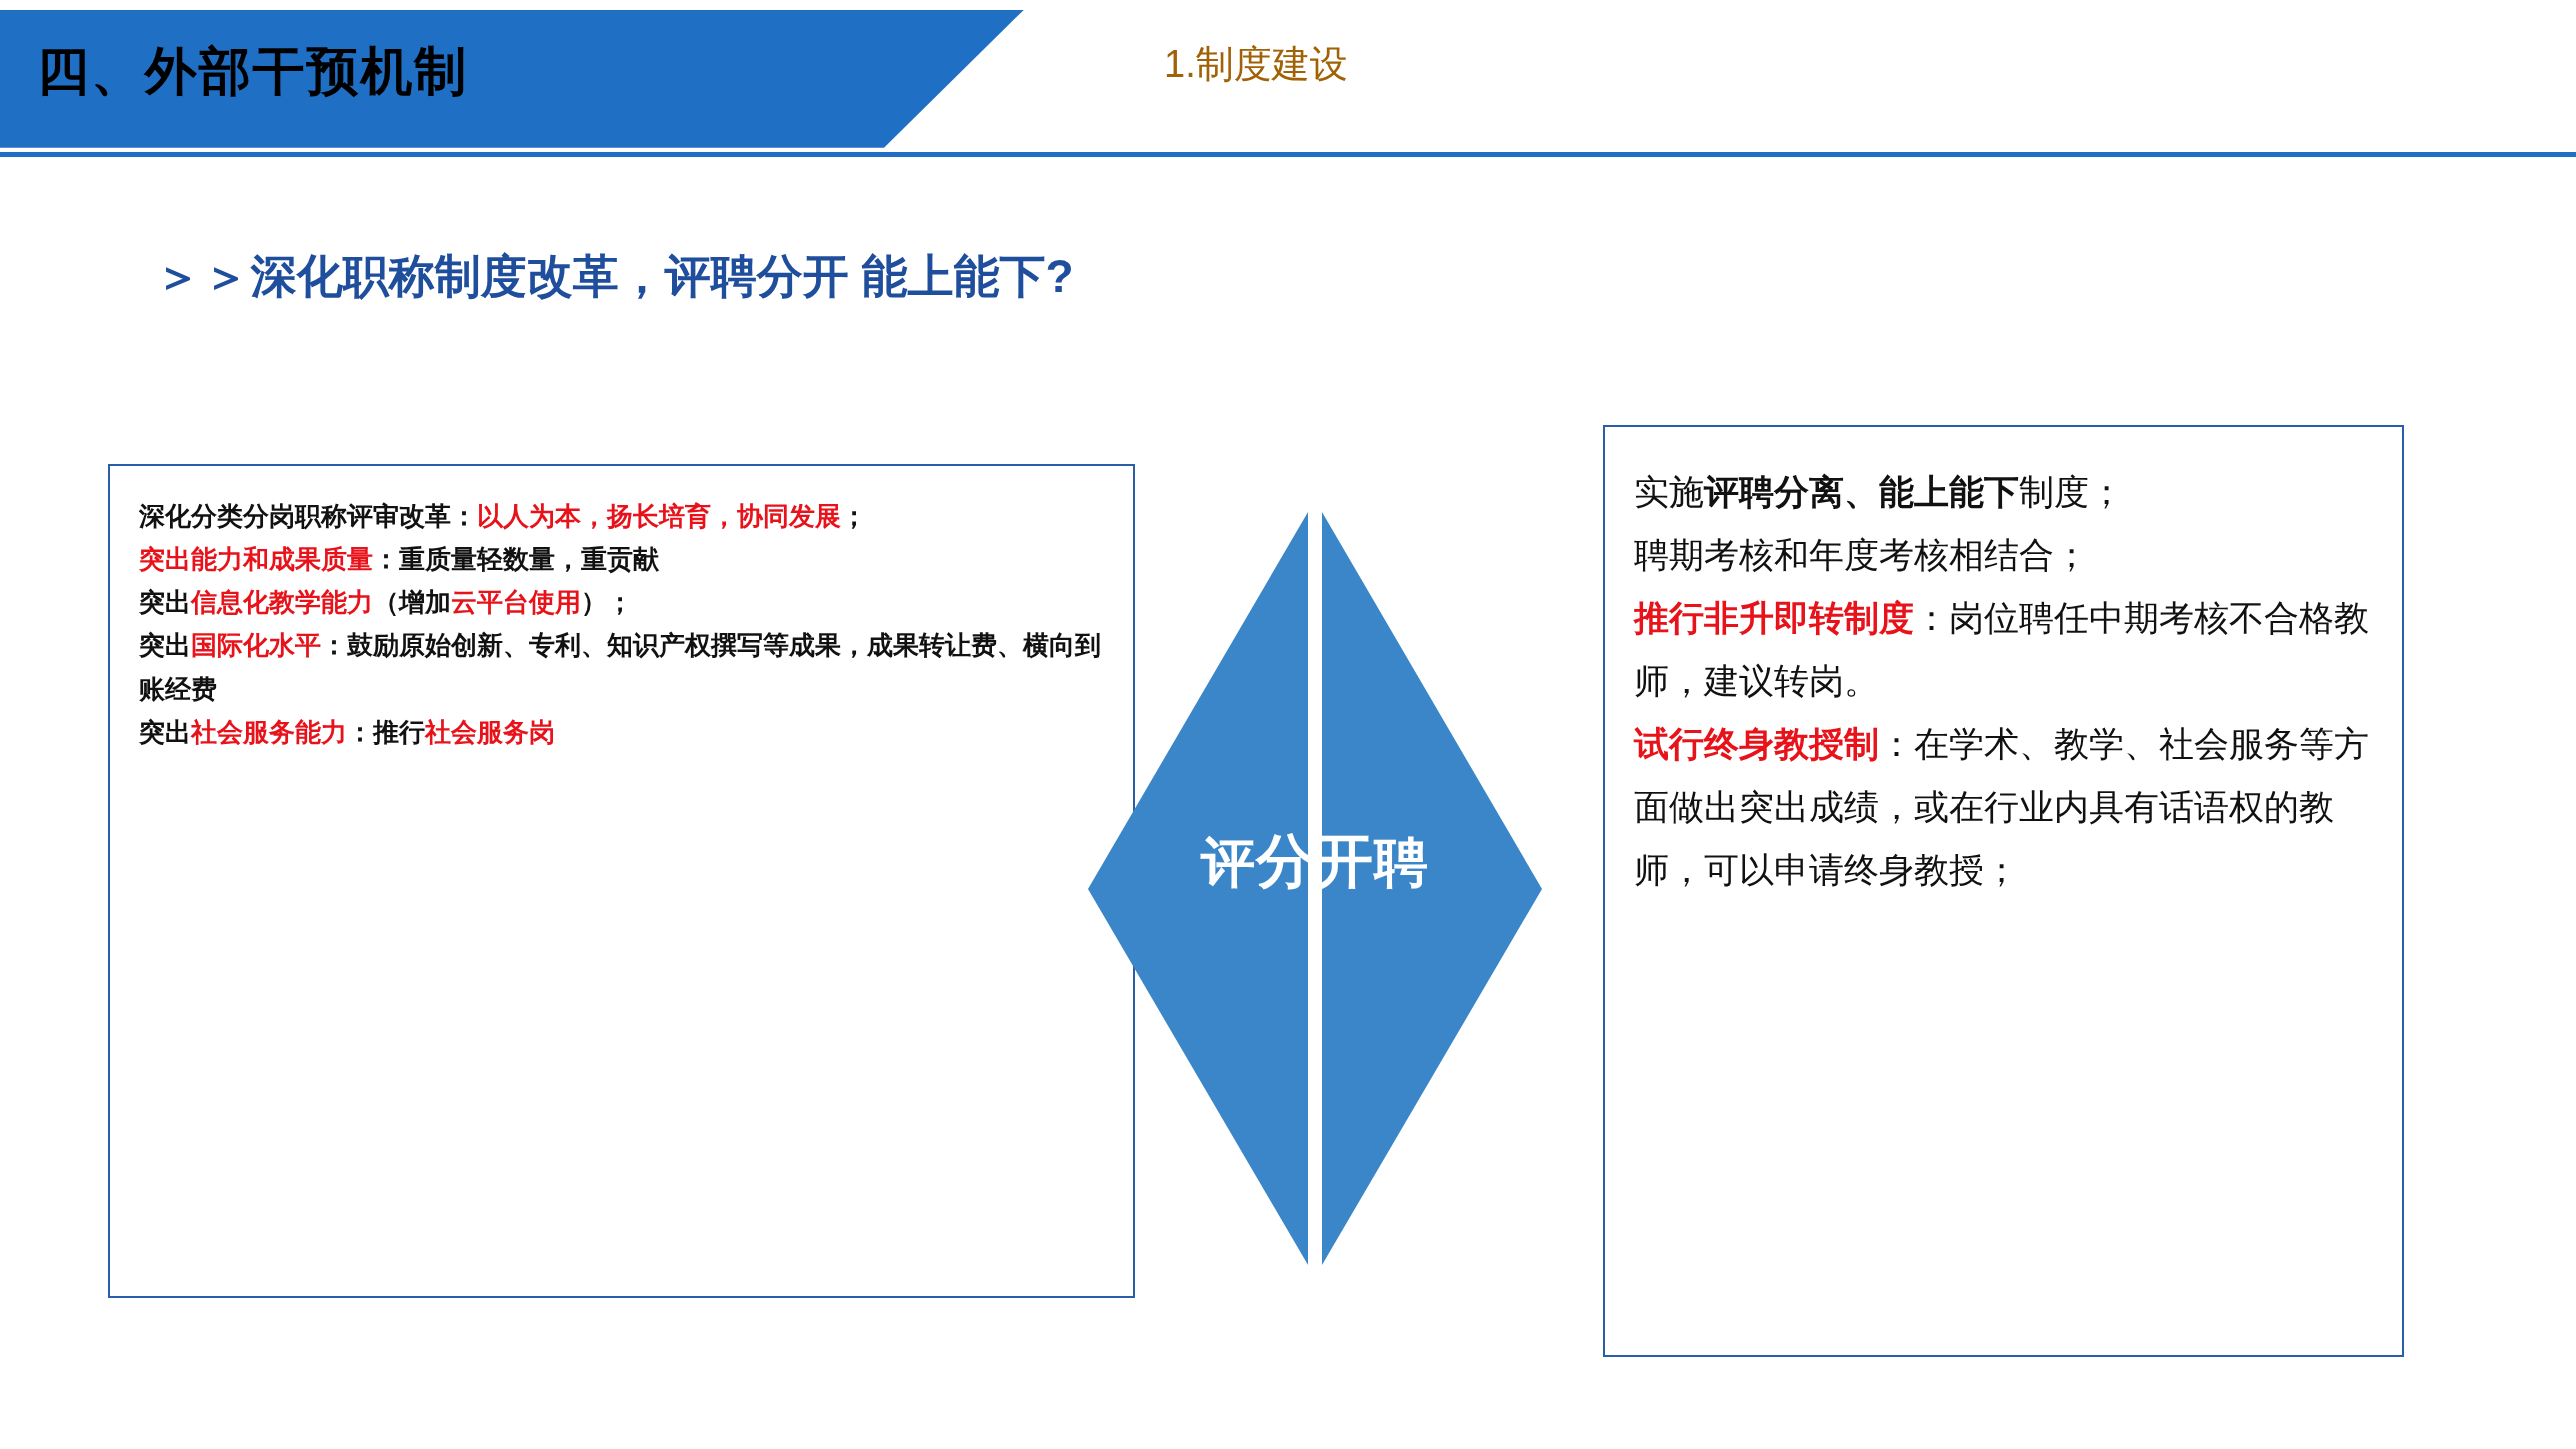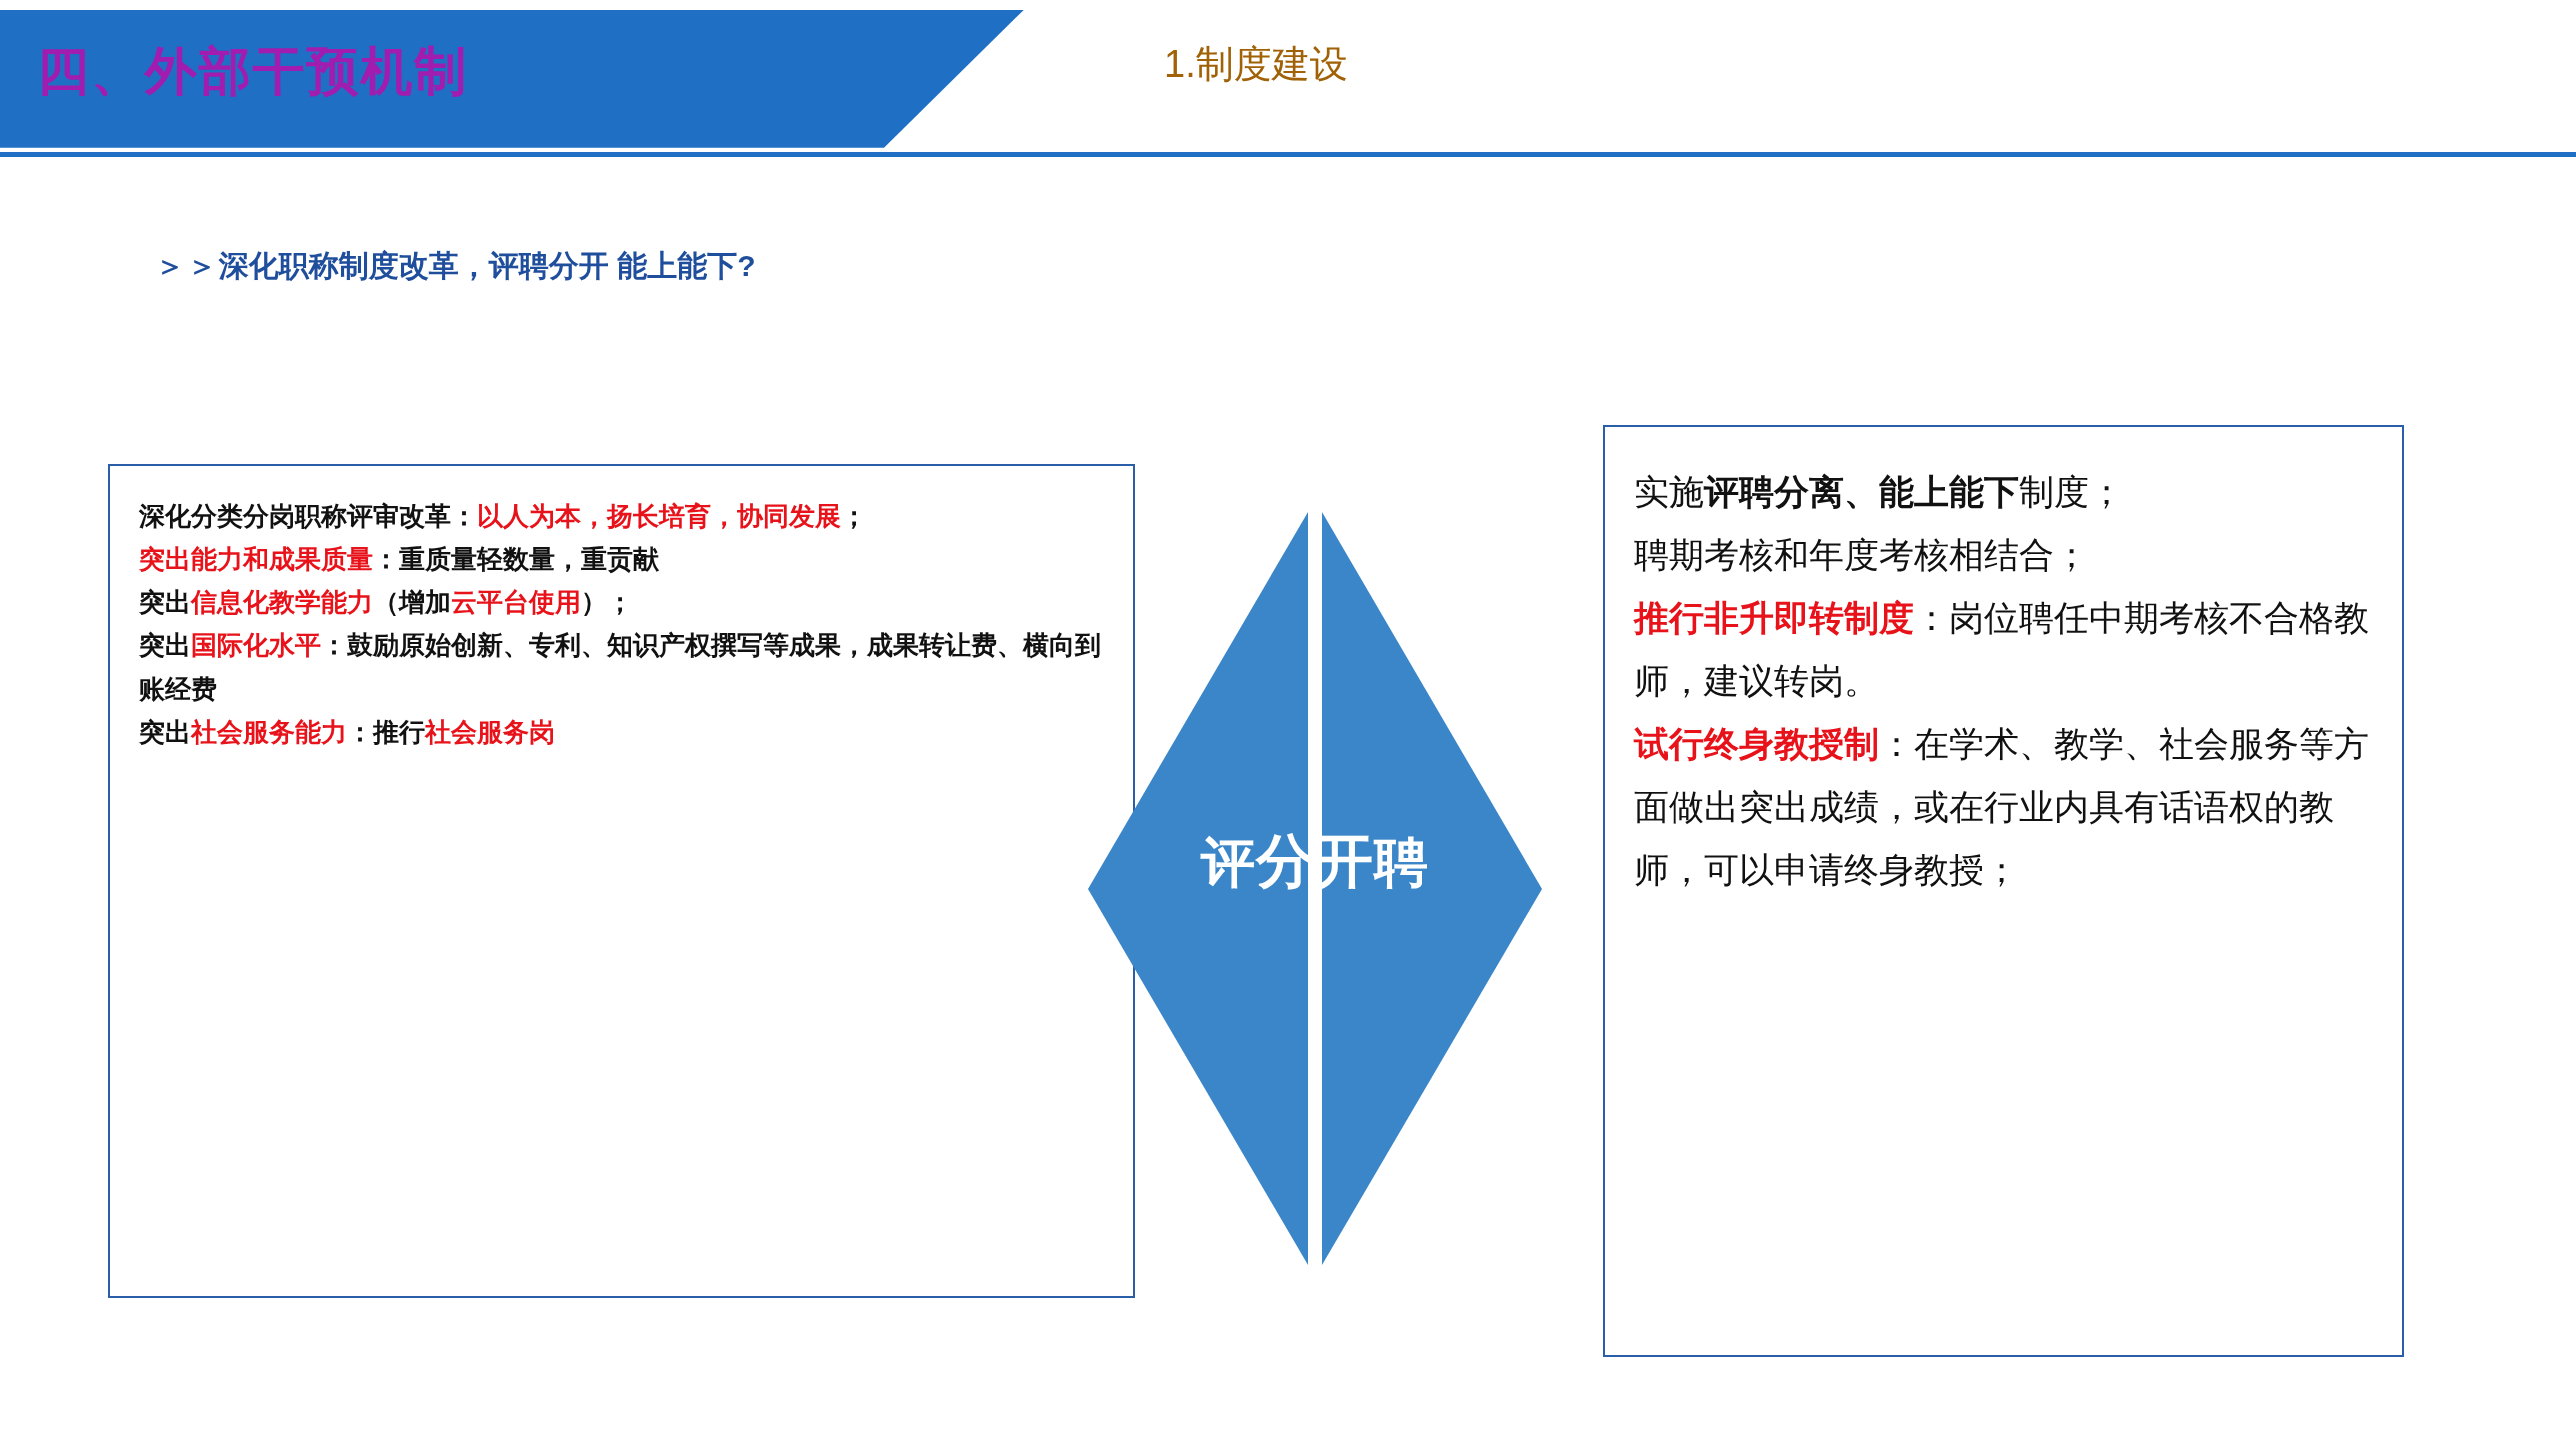--- a/index.html
+++ b/index.html
@@ -30,21 +30,21 @@
     width: 1024px;
     height: 138px;
     background: #1F6FC4;
     
     clip-path: polygon(0 0, 1024px 0, 884px 138px, 0 138px);
   }
   .header-section-title {
     position: absolute;
     left: 37px;
     top: 37px;
-    color: #a21caf;
+    color: #000000;
     font-size: 52px;
     font-weight: bold;
     letter-spacing: 1.9px;
     white-space: nowrap;
   }
   .header-page-title {
     position: absolute;
     left: 1164px;
     top: 39px;
     color: #a16207;
@@ -67,21 +67,21 @@
     width: 1024px;
     height: 4.8px;
     background: #1F6FC4;
   }
 
   
   .subtitle {
     position: absolute;
     left: 155px;
     top: 246px;
-    font-size: 30px;
+    font-size: 46px;
     color: #1F4E9C;
     font-weight: bold;
     white-space: nowrap;
   }
   .subtitle .chev {
     font-weight: bold;
     letter-spacing: 1.9px;
   }
 
   

